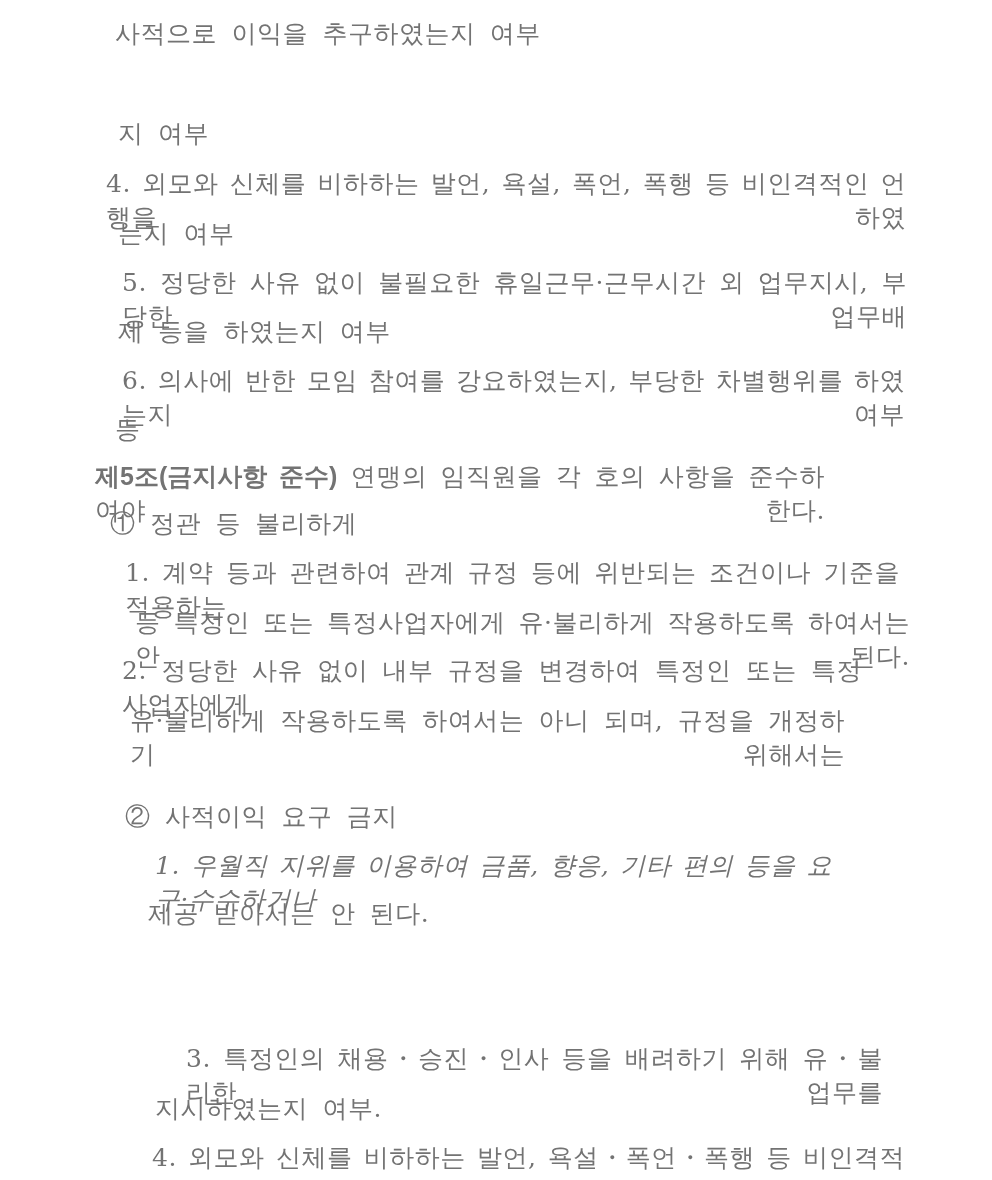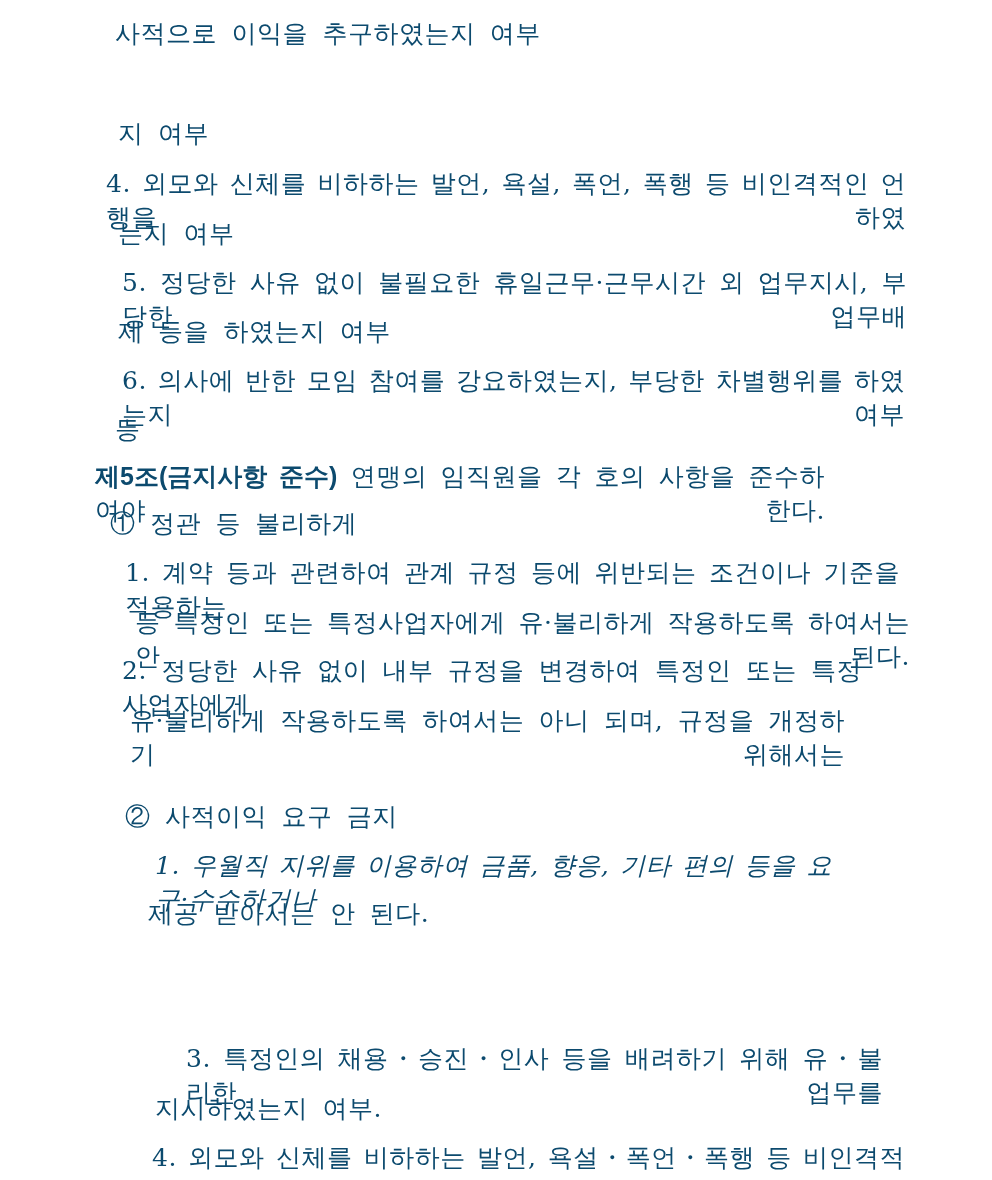--- a/index.html
+++ b/index.html
@@ -17,21 +17,21 @@
     inset: 0;
     background: #ffffff;
   }
   .ln {
     position: absolute;
     font-size: 25px;
     line-height: 34px;
     letter-spacing: 0.5px;
     word-spacing: 6px;
     white-space: nowrap;
-    color: #0c4a6e;
+    color: #737373;
   }
   
   .jl {
     white-space: normal;
     text-align: justify;
     text-align-last: justify;
     word-spacing: 2px;
   }
   
   .art {

